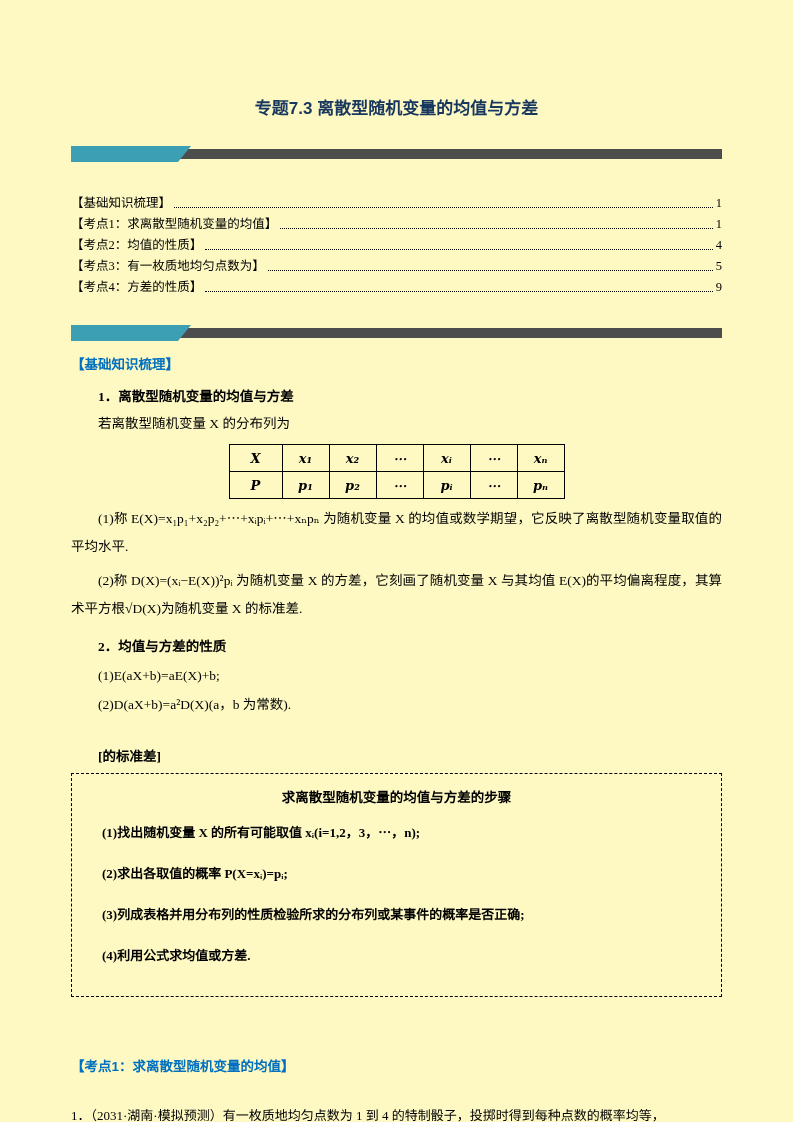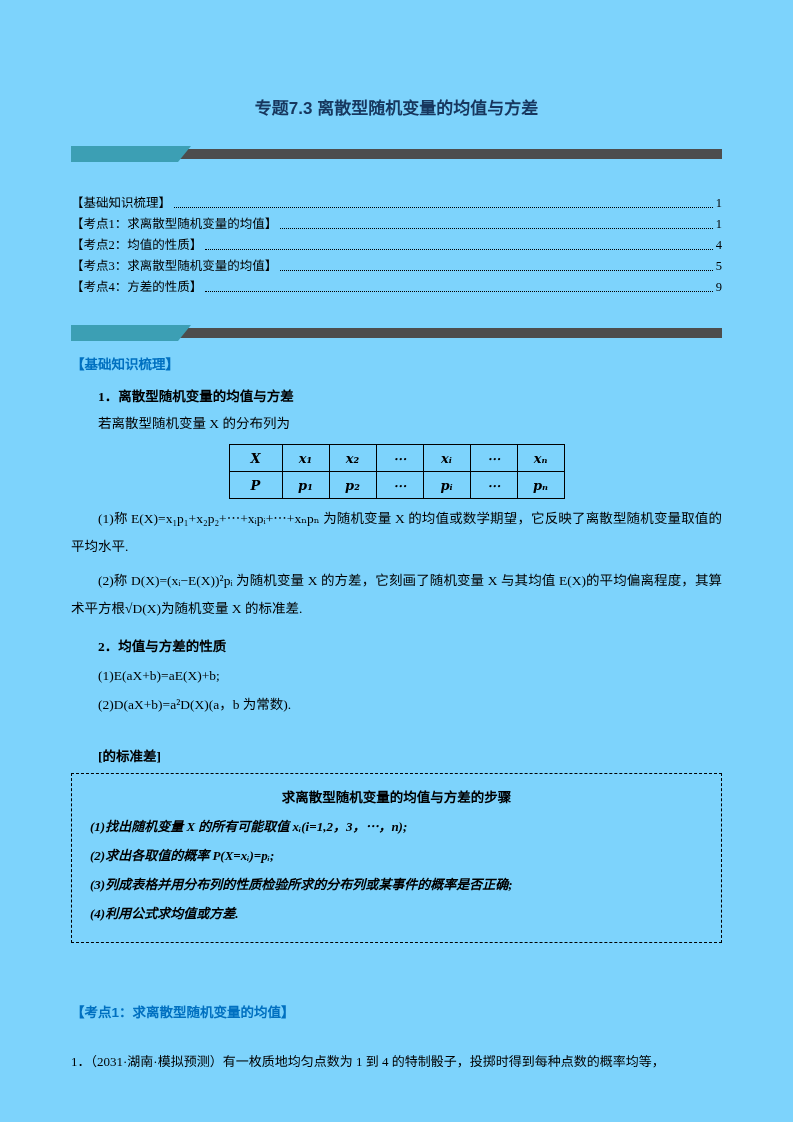--- a/index.html
+++ b/index.html
@@ -1,21 +1,21 @@
 <!DOCTYPE html>
 <html lang="zh-CN"><head>
 <meta charset="utf-8">
 <style>
   html, body { margin: 0; padding: 0; background: #ffffff; }
   .page {
     position: relative;
     width: 793px;
     height: 1122px;
     margin: 0 auto;
-    background: #7dd3fc;
+    background: #fef9c3;
     box-sizing: border-box;
     padding: 0 71px;
     overflow: hidden;
     font-family: "Liberation Serif", "DejaVu Serif", serif;
     color: #000;
   }
 
   
   .doc-title {
     margin: 96px 0 0;
@@ -98,21 +98,21 @@
   .dist-table td:first-child { width: 44px; }
 
   
   .method-label { margin: 30px 0 0 27px; font-size: 13.5px; font-weight: bold; }
   .method-box {
     margin-top: 8px;
     border: 1.6px dashed #000;
     padding: 10px 18px 14px;
   }
   .box-title { margin: 2px 0 6px; text-align: center; font-size: 13.5px; font-weight: bold; }
-  .step { margin: 0; font-size: 13px; font-weight: bold; line-height: 29px; font-style: italic; }
+  .step { margin: 12px; font-size: 13px; font-weight: bold; line-height: 29px; }
 
   
   .question { margin: 30px 0 0; font-size: 13px; line-height: 22px; white-space: nowrap; overflow: hidden; }
 </style>
 </head>
 <body>
 
 <div class="page">
 
   <h1 class="doc-title">专题7.3 离散型随机变量的均值与方差</h1>
@@ -132,21 +132,21 @@
       <span class="toc-label">【考点1：求离散型随机变量的均值】</span>
       <span class="toc-dots"></span>
       <span class="toc-page">1</span>
     </div>
     <div class="toc-row">
       <span class="toc-label">【考点2：均值的性质】</span>
       <span class="toc-dots"></span>
       <span class="toc-page">4</span>
     </div>
     <div class="toc-row">
-      <span class="toc-label">【考点3：求离散型随机变量的均值】</span>
+      <span class="toc-label">【考点3：有一枚质地均匀点数为】</span>
       <span class="toc-dots"></span>
       <span class="toc-page">5</span>
     </div>
     <div class="toc-row">
       <span class="toc-label">【考点4：方差的性质】</span>
       <span class="toc-dots"></span>
       <span class="toc-page">9</span>
     </div>
   </nav>
 

